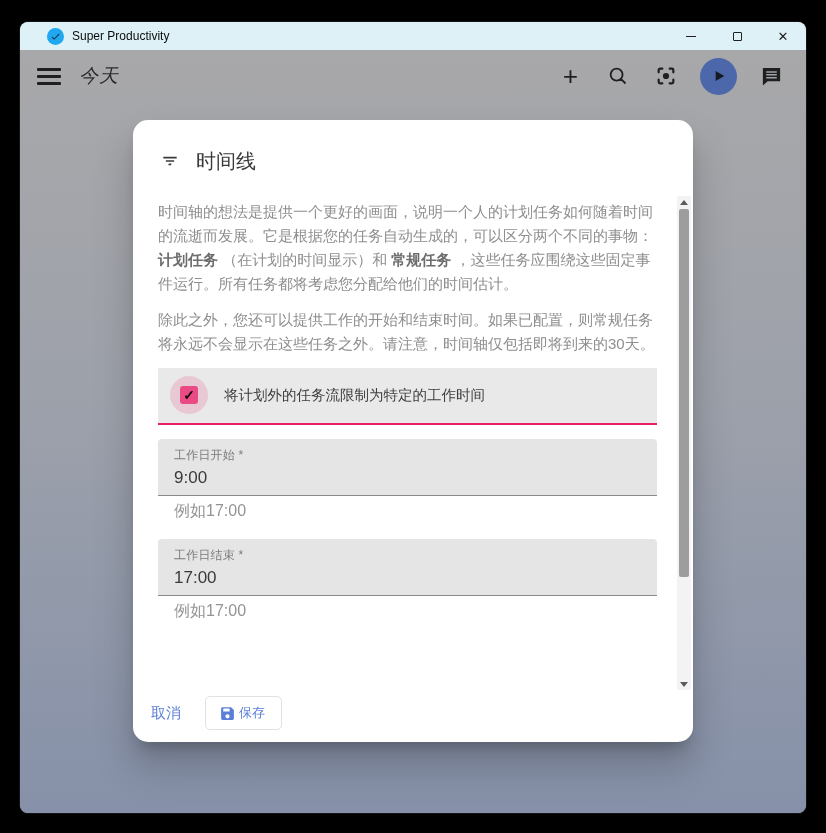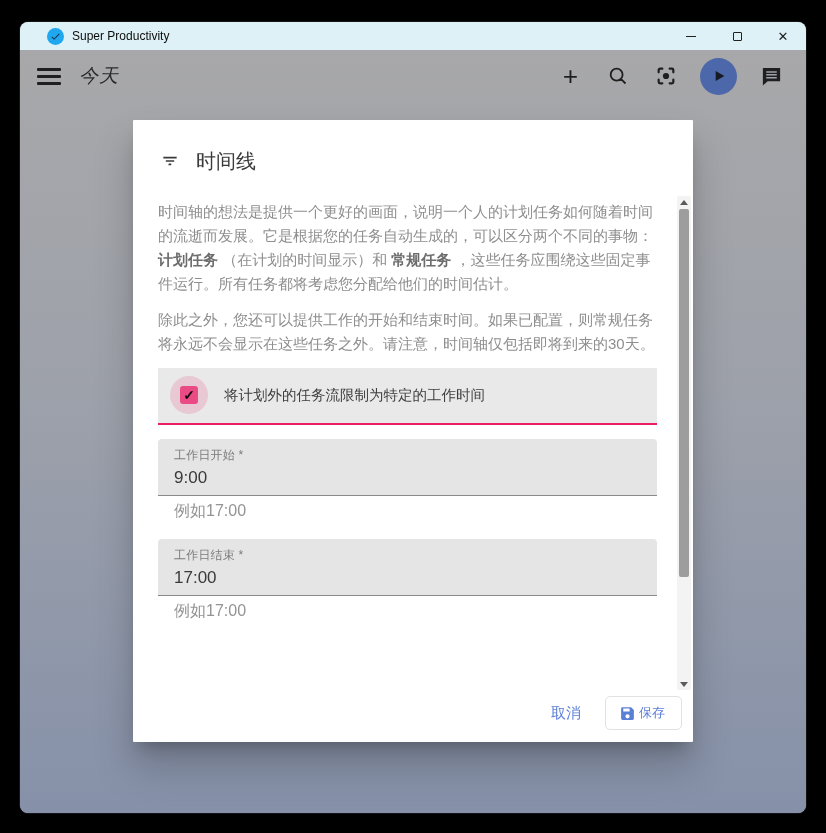--- a/index.html
+++ b/index.html
@@ -52,21 +52,21 @@
   .tb-icon { width:24px; height:24px; margin:0 12px; display:flex; align-items:center; justify-content:center; color:#1f1f1f; }
   .plus-glyph { font-size:26px; font-weight:400; line-height:1; color:#1f1f1f; }
   .play-btn {
     width:37px; height:37px; border-radius:50%; background:#4d68aa;
     display:flex; align-items:center; justify-content:center; margin:0 10px;
   }
 
   
   .dialog {
     position:absolute; left:113px; top:98px; width:560px; height:622px;
-    background:#fff; border-radius:1px;
+    background:#fff; border-radius:15px;
     box-shadow:0 11px 15px -7px rgba(0,0,0,.25), 0 24px 38px 3px rgba(0,0,0,.18);
   }
   .dialog-header {
     display:flex; align-items:center; height:76px; padding:6px 24px 0 27px;
   }
   .dialog-title { font-size:20px; font-weight:500; color:#3a3a3a; margin-left:16px; }
   .dialog-body {
     position:absolute; left:0; top:76px; right:0; bottom:52px;
     padding:4px 36px 0 25px; overflow:hidden;
   }
@@ -108,22 +108,22 @@
   .sb-arrow.up { top:0; }
   .sb-arrow.down { bottom:0; }
   .sb-arrow .tri-up { width:0; height:0; border-left:4px solid transparent; border-right:4px solid transparent; border-bottom:5px solid #5a5a5a; }
   .sb-arrow .tri-down { width:0; height:0; border-left:4px solid transparent; border-right:4px solid transparent; border-top:5px solid #5a5a5a; }
   .sb-thumb {
     position:absolute; left:2px; top:13px; width:10px; height:368px;
     background:#9d9d9d; border-radius:2px;
   }
 
   .dialog-actions {
-    position:absolute; left:0; right:8px; bottom:0; height:52px;
-    display:flex; align-items:center; justify-content:flex-end;
+    position:absolute; left:0; right:16px; bottom:0; height:52px;
+    display:flex; align-items:center; 
     padding:0 3px 6px 0; gap:6px;
   }
   .btn-cancel {
     border:none; background:transparent; color:#5b7ed7; font-size:15px;
     padding:8px 18px; font-family:inherit; cursor:pointer;
   }
   .btn-save {
     display:flex; align-items:center; gap:3px;
     background:#fff; border:1px solid #e2e2e2; border-radius:5px;
     color:#5b7ed7; font-size:13px; padding:7px 16px 7px 13px;

